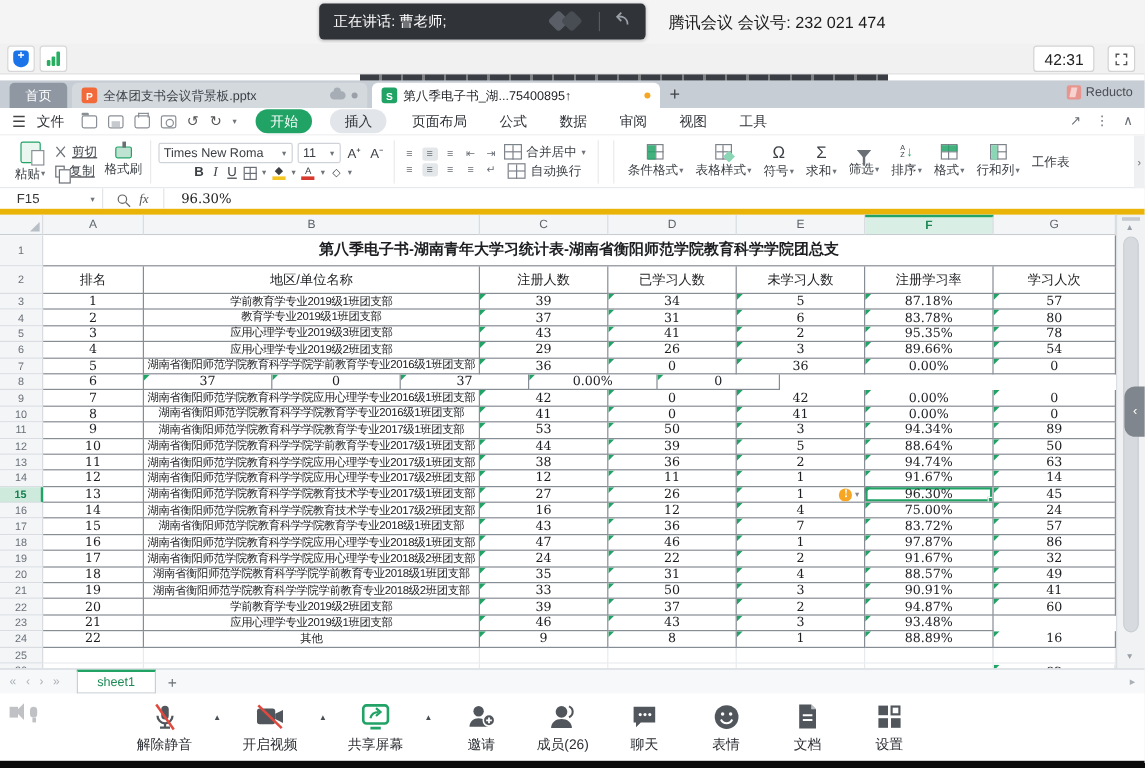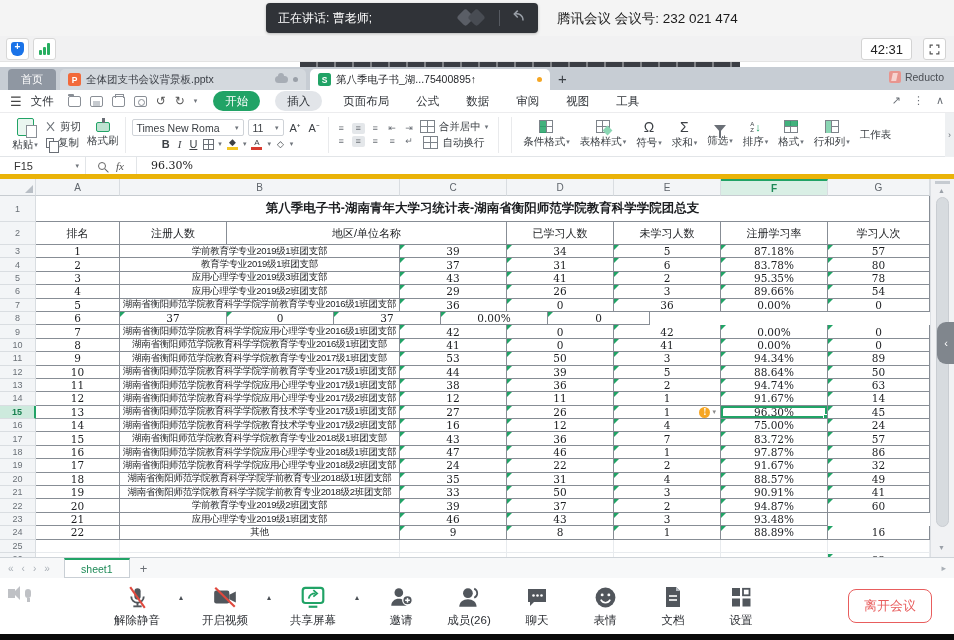--- a/index.html
+++ b/index.html
@@ -83,21 +83,21 @@
   .ribbon{left:0;top:113px;width:954px;height:44px;background:#fff;border-bottom:1px solid #e2e5e8;
     display:flex;align-items:center;overflow:hidden;font-size:10.5px;color:#3c4045;}
   .vsep{width:1px;height:36px;background:#e9eaec;margin:0 6px;flex:none;}
   .rgroup{display:flex;flex-direction:column;justify-content:center;align-items:center;gap:2px;flex:none;}
   .rrow{display:flex;align-items:center;gap:4px;}
   .paste-grp{margin-left:8px;width:34px;}
   .paste-ico{width:17px;height:18px;border:1.5px solid #21a366;border-radius:2px;background:#eaf6f0;position:relative;}
   .paste-ico::after{content:"";position:absolute;right:-4px;bottom:-3px;width:9px;height:11px;background:#fff;border:1px solid #8a8f96;}
   .rlabel{display:flex;align-items:center;gap:1px;}
   .caret{font-size:7px;color:#6f747b;}
-  .cutcopy{align-items:flex-start;margin-left:4px;}
+  .cutcopy{align-items:flex-start;margin-left:4px;text-decoration:underline;}
   .scissors{position:relative;width:10px;height:9px;}
   .scissors::before,.scissors::after{content:"";position:absolute;left:4px;top:-1px;width:1.4px;height:11px;background:#6a6f76;}
   .scissors::before{transform:rotate(40deg);}
   .scissors::after{transform:rotate(-40deg);}
   .copy-ico{width:8px;height:10px;border:1px solid #6a6f76;position:relative;}
   .copy-ico::after{content:"";position:absolute;left:2px;top:2px;width:8px;height:10px;background:#fff;border:1px solid #6a6f76;}
   .brush-ico{width:14px;height:10px;background:#bfe3d2;border:1px solid #21a366;border-radius:2px;position:relative;}
   .brush-ico::after{content:"";position:absolute;left:5px;top:-5px;width:3px;height:5px;background:#6a6f76;}
   .selbox{height:17px;border:1px solid #cfd3d8;border-radius:2px;display:flex;align-items:center;
     padding:0 4px;justify-content:space-between;background:#fff;}
@@ -479,22 +479,22 @@
     </div>
 
   <div class="abs grid" id="grid">
       <div class="grow" style="height: 26px;">
         <div class="gut" style="height: 26px;">1</div>
         <div class="cell titlec" style="width: 894px; height: 26px;">第八季电子书-湖南青年大学习统计表-湖南省衡阳师范学院教育科学学院团总支</div>
       </div>
       <div class="grow" style="height: 23px;">
         <div class="gut" style="height: 23px;">2</div>
         <div class="cell hdr" style="width: 84px; height: 23px;">排名</div>
+        <div class="cell hdr" style="width: 280px; height: 23px;">地区/单位名称</div>
         <div class="cell hdr" style="width: 107px; height: 23px;">注册人数</div>
-        <div class="cell hdr" style="width: 280px; height: 23px;">地区/单位名称</div>
         <div class="cell hdr" style="width: 107px; height: 23px;">已学习人数</div>
         <div class="cell hdr" style="width: 107px; height: 23px;">未学习人数</div>
         <div class="cell hdr" style="width: 107px; height: 23px;">注册学习率</div>
         <div class="cell hdr" style="width: 102px; height: 23px;">学习人次</div>
       </div>
       <div class="grow" style="height: 13.4px;">
         <div class="gut" style="height: 13.4px;">3</div>
         <div class="cell num" style="width: 84px; height: 13.4px;">1</div>
         <div class="cell name" style="width: 280px; height: 13.4px;">学前教育学专业2019级1班团支部</div>
         <div class="cell num tri" style="width: 107px; height: 13.4px;">39</div>
@@ -859,17 +859,16 @@
             <svg viewBox="0 0 24 24" width="24" height="24">
               <rect x="3" y="3" width="8" height="8" fill="#51565c"></rect>
               <rect x="14" y="3.8" width="6.5" height="6.5" fill="none" stroke="#51565c" stroke-width="1.8"></rect>
               <rect x="3" y="13.5" width="8" height="8" fill="#51565c"></rect>
               <rect x="13.5" y="13.5" width="8" height="8" fill="#51565c"></rect>
             </svg>
           </span>
           <span class="lbl">设置</span>
         </div>
       </div>
-    <button class="leave-btn">离开会议</button>
   </div>
 
   <div class="abs blackstrip"></div>
 </div>
 
 </body></html>

